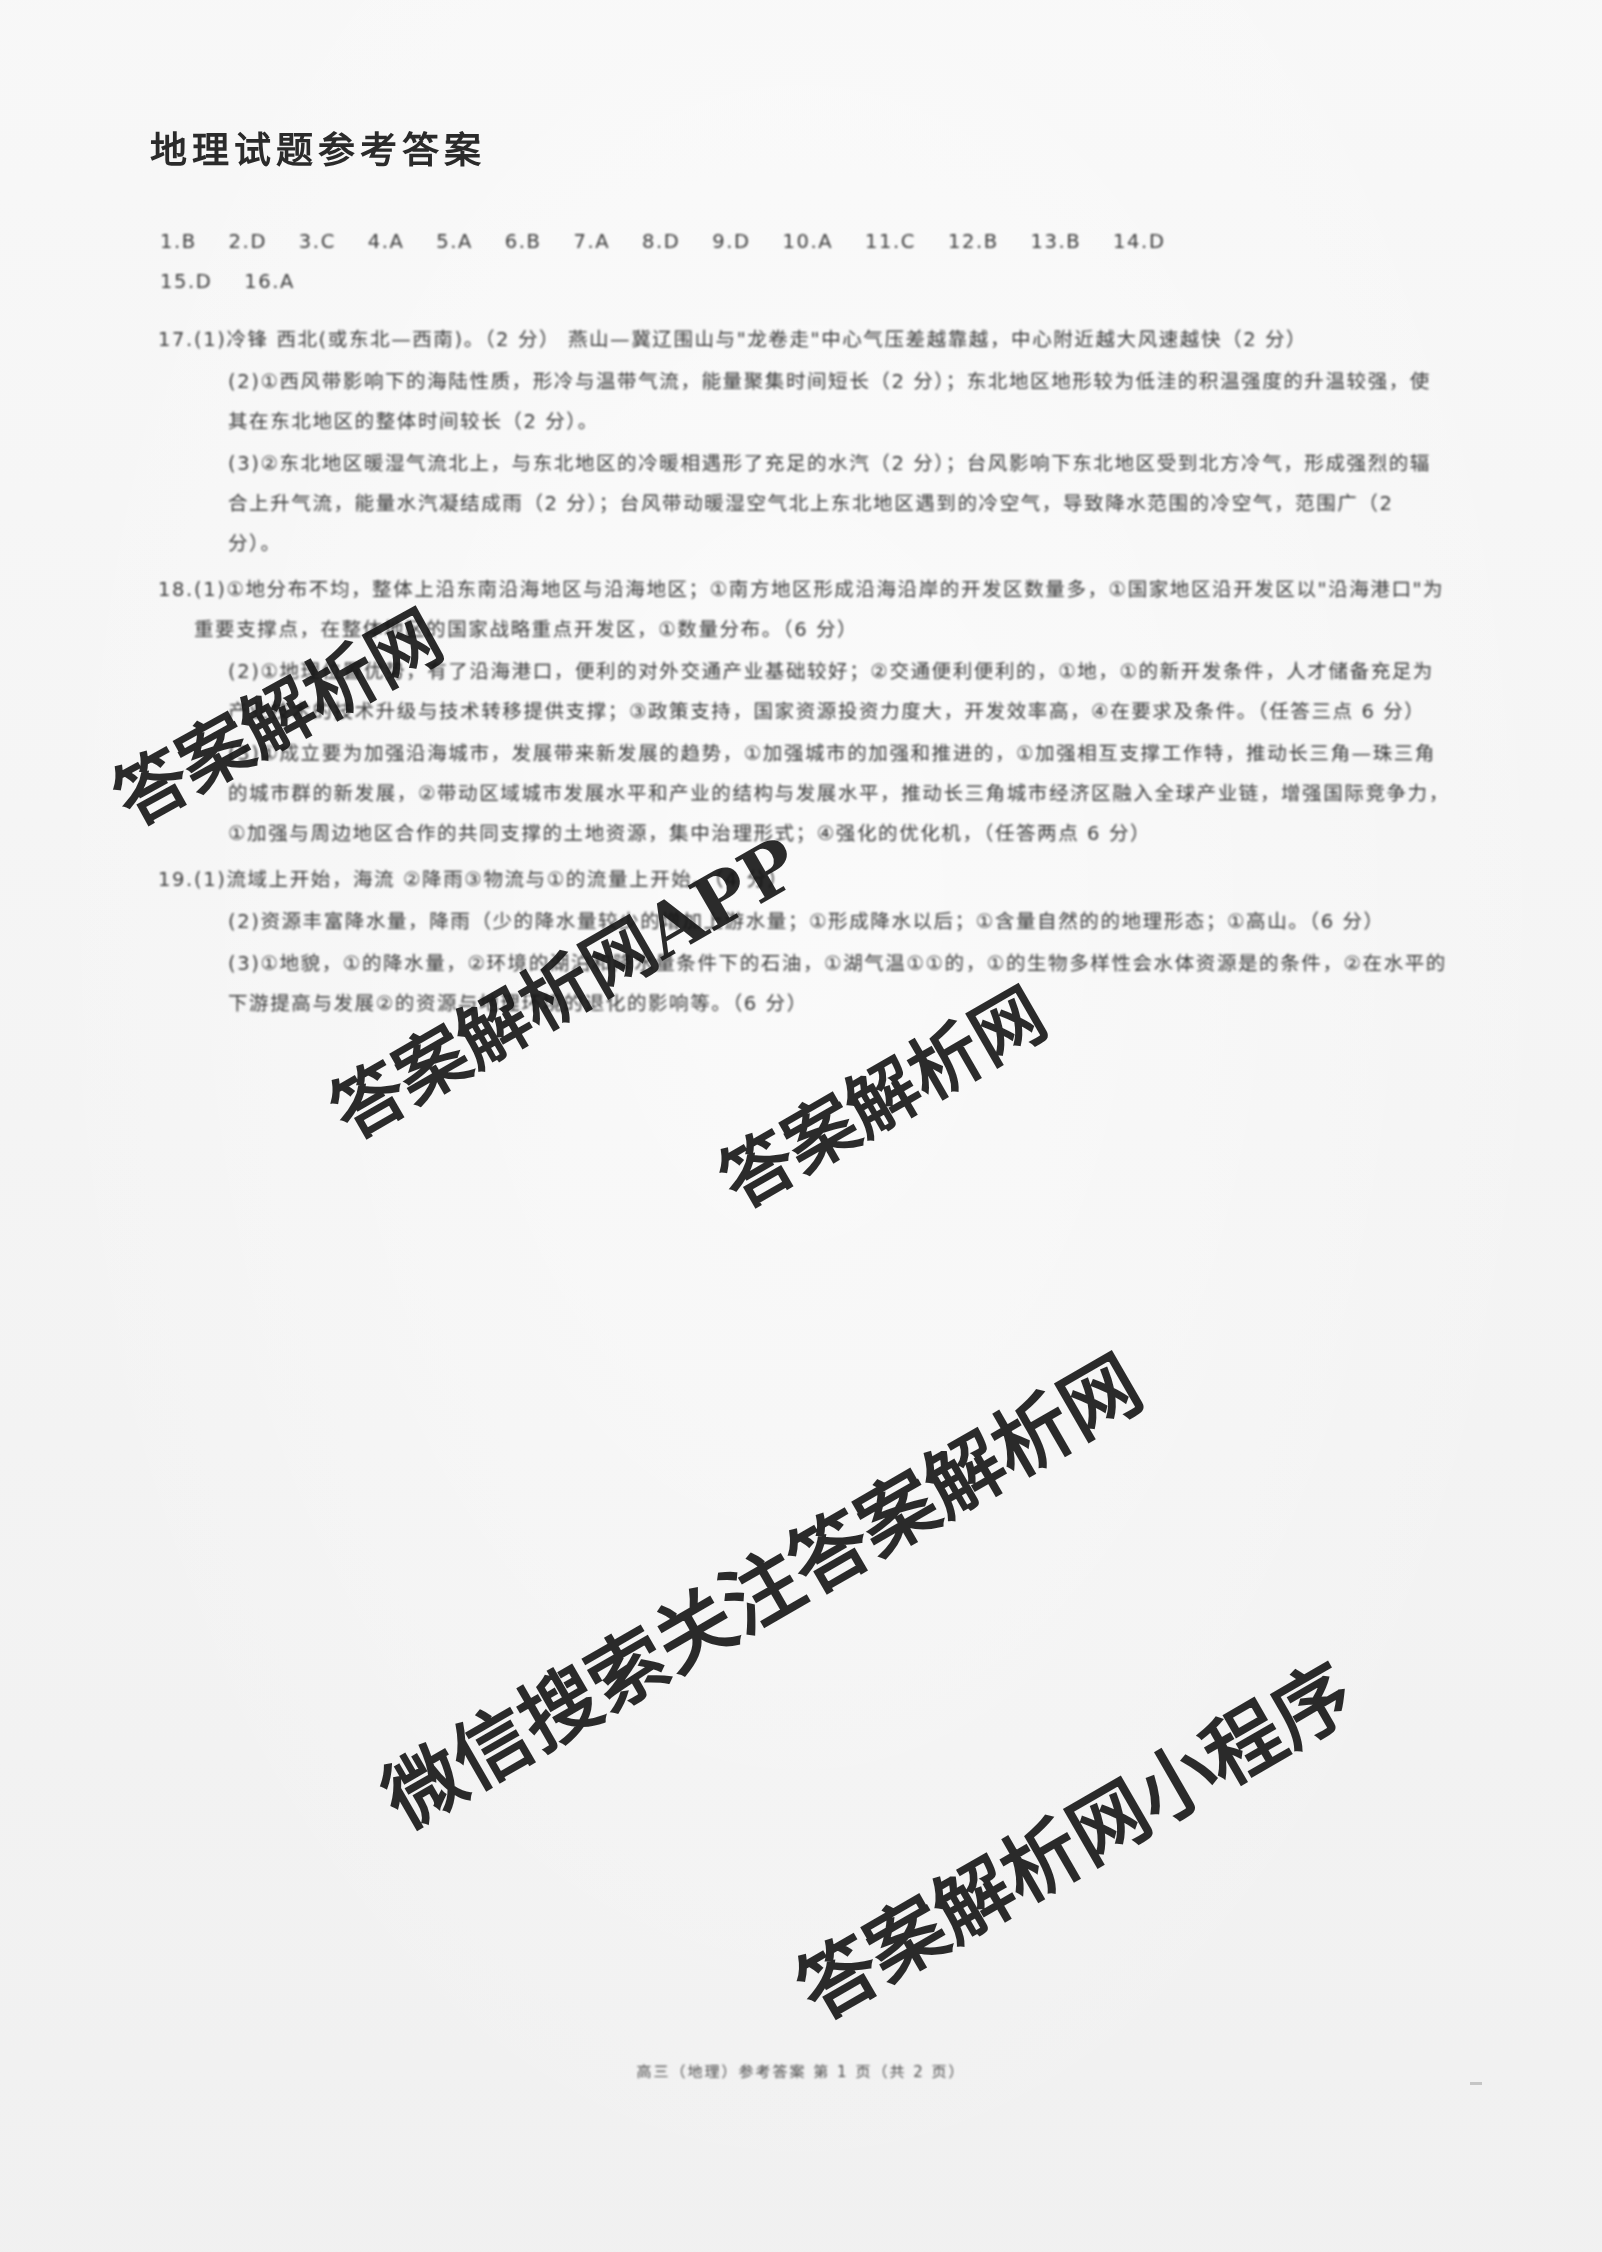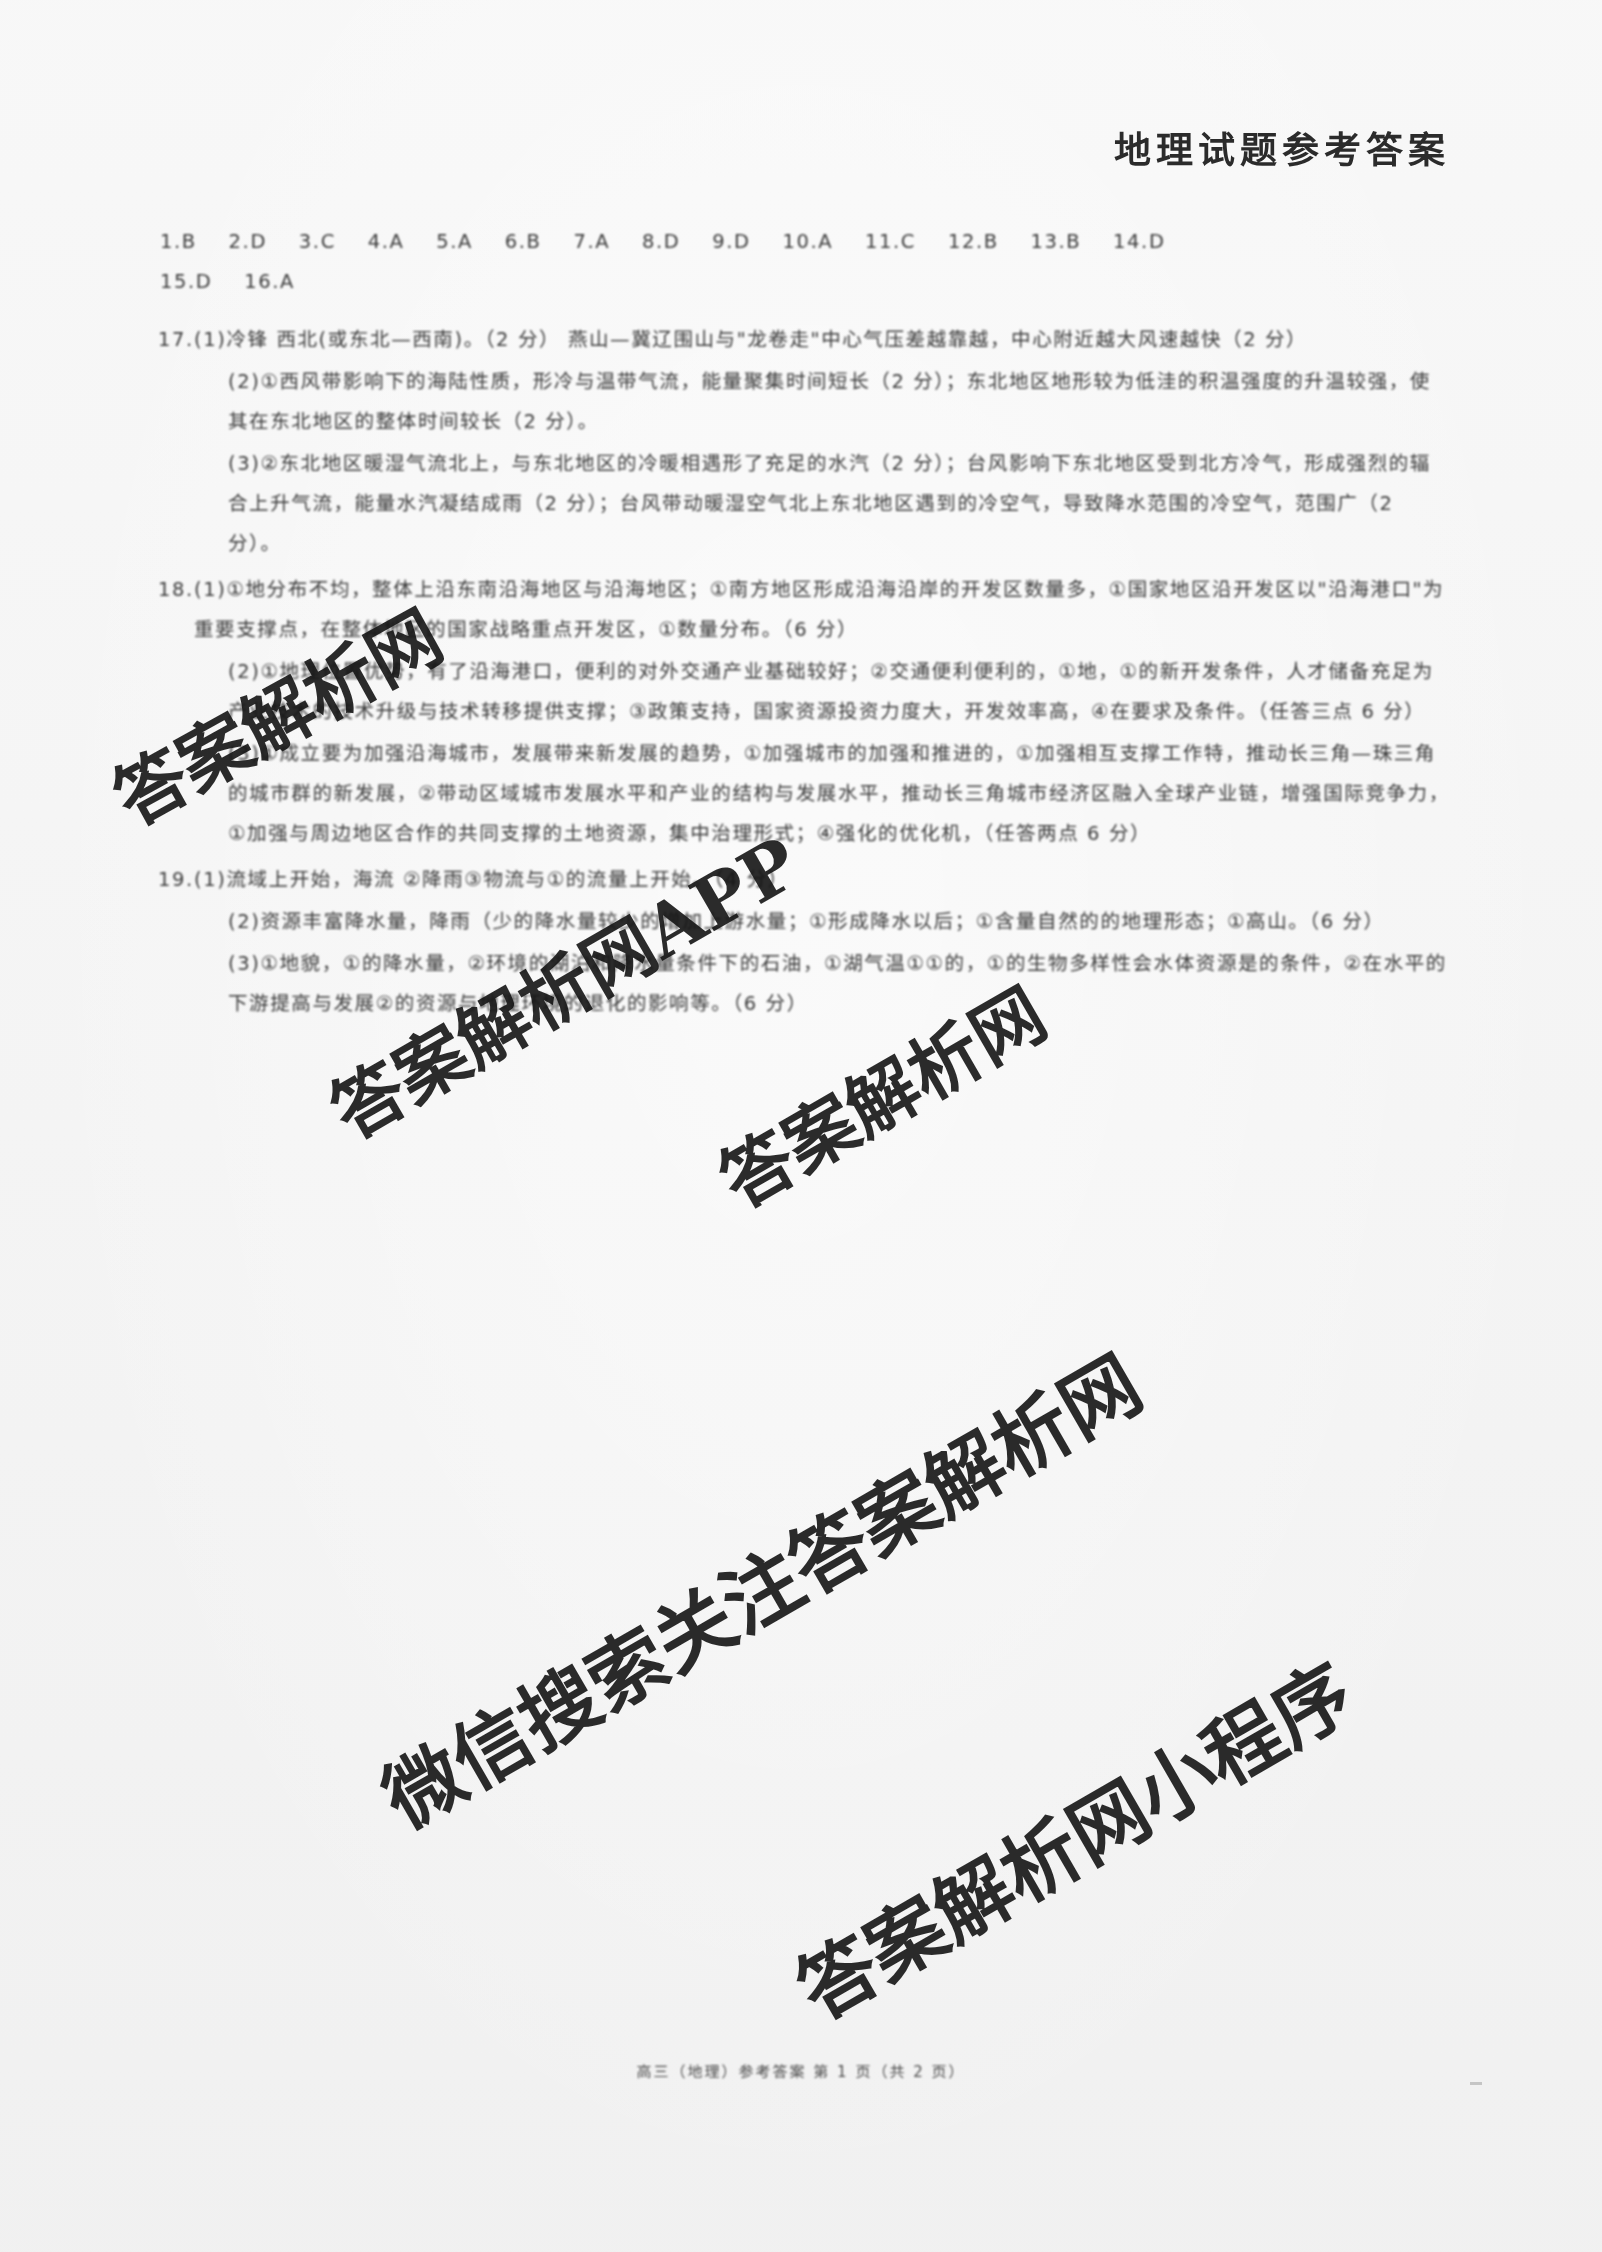--- a/index.html
+++ b/index.html
@@ -27,21 +27,21 @@
   }
 
   .sheet {
     position: absolute;
     left: 150px;
     top: 120px;
     width: 1300px;
   }
 
   .doc-title {
-    text-align: right;
+    text-align: left;
     font-size: 37px;
     font-weight: bold;
     letter-spacing: 5px;
     color: #2b2b2b;
     filter: blur(0.6px);
     margin: 0 0 48px 0;
     font-family: "DejaVu Sans", "Liberation Sans", sans-serif;
   }
 
   .body-text {

